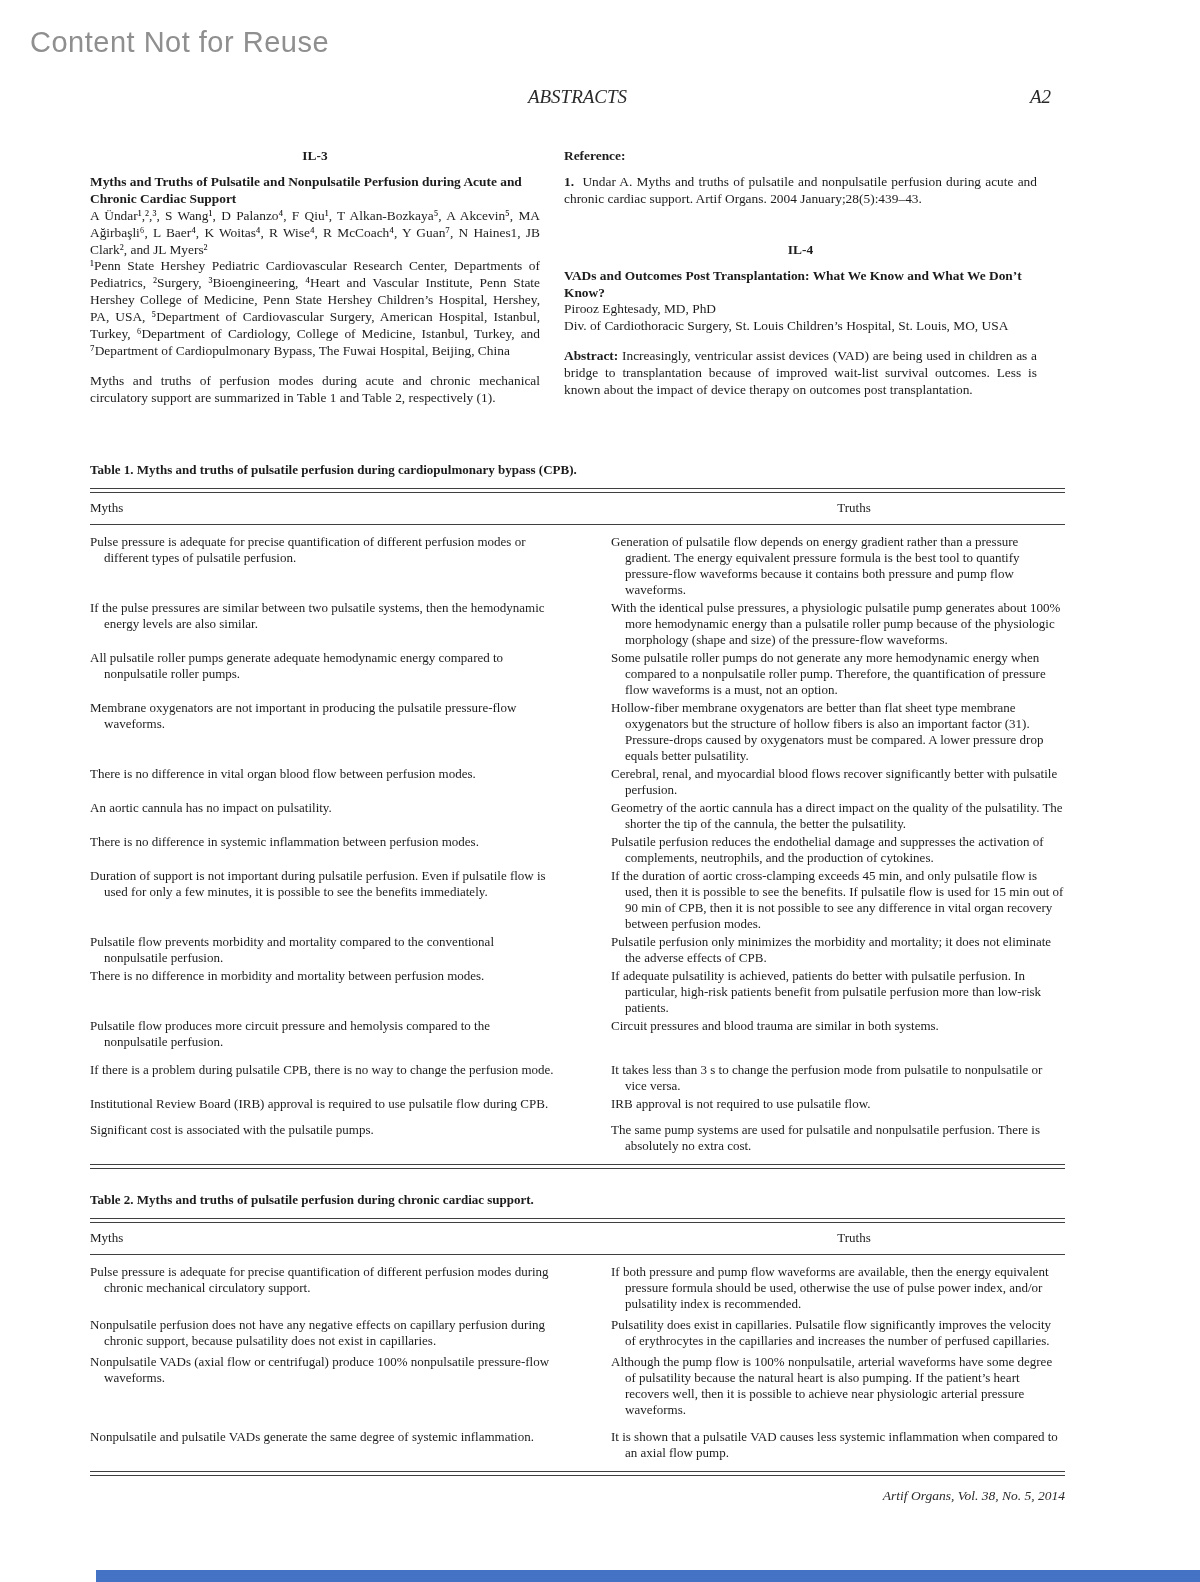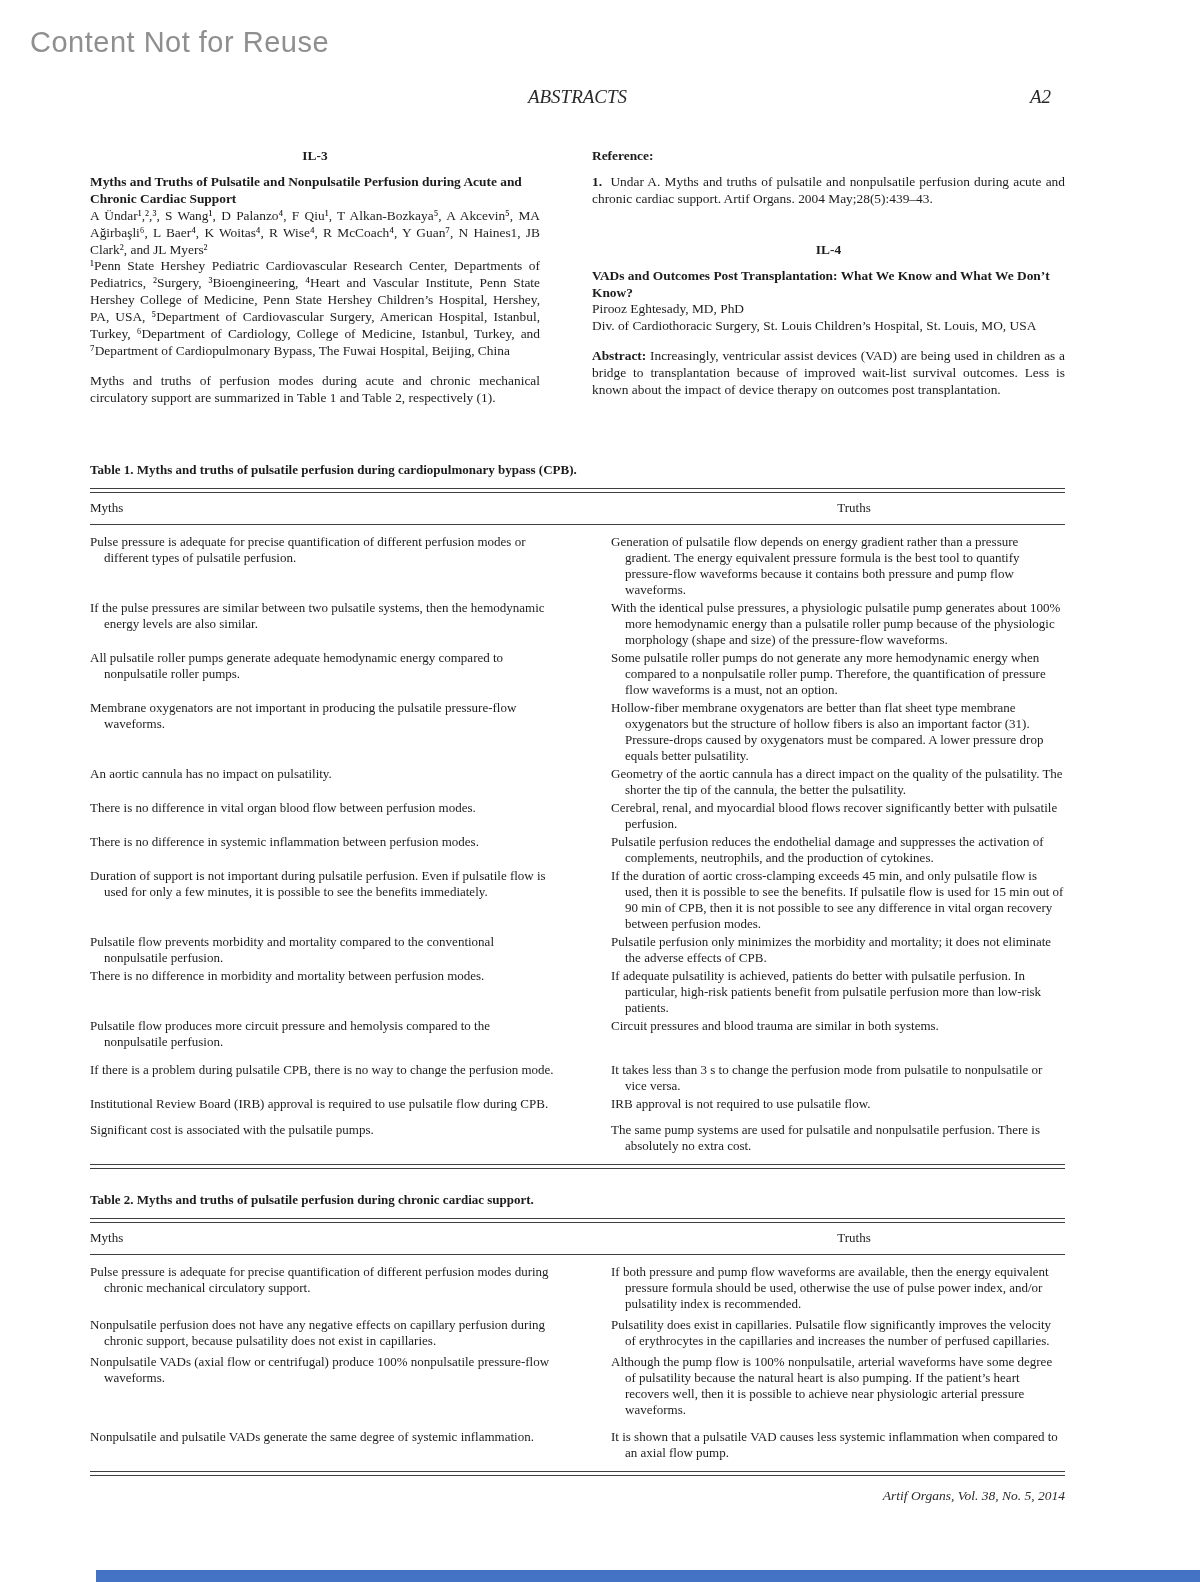--- a/index.html
+++ b/index.html
@@ -19,21 +19,21 @@
   }
   .runhead {
     position:absolute; top:86px; left:90px; width:975px;
     font-style:italic; font-size:19px; text-align:center; color:#2a2a2a;
   }
   .runhead .pagenum { position:absolute; right:14px; top:0; font-style:italic; }
 
   
   .twocol {
     position:absolute; top:148px; left:90px; width:975px;
-    display:flex; gap:52px;
+    display:flex; gap:24px;
     font-size:13.4px; line-height:16.9px;
   }
   .col-left  { width:450px; }
   .col-right { width:473px; }
   .session-id { text-align:center; font-weight:bold; margin:0 0 9px 0; }
   .ab-title   { font-weight:bold; margin:0; }
   .plain      { margin:0; text-align:justify; }
   .spaced-top { margin-top:13px; }
   .ref-label  { font-weight:bold; margin:0 0 9px 0; }
 
@@ -80,21 +80,21 @@
 <div class="twocol">
   <div class="col-left">
     <p class="session-id">IL-3</p>
     <p class="ab-title">Myths and Truths of Pulsatile and Nonpulsatile Perfusion during Acute and Chronic Cardiac Support</p>
     <p class="plain">A Ündar¹,²,³, S Wang¹, D Palanzo⁴, F Qiu¹, T Alkan-Bozkaya⁵, A Akcevin⁵, MA Ağirbaşli⁶, L Baer⁴, K Woitas⁴, R Wise⁴, R McCoach⁴, Y Guan⁷, N Haines1, JB Clark², and JL Myers²</p>
     <p class="plain">¹Penn State Hershey Pediatric Cardiovascular Research Center, Departments of Pediatrics, ²Surgery, ³Bioengineering, ⁴Heart and Vascular Institute, Penn State Hershey College of Medicine, Penn State Hershey Children’s Hospital, Hershey, PA, USA, ⁵Department of Cardiovascular Surgery, American Hospital, Istanbul, Turkey, ⁶Department of Cardiology, College of Medicine, Istanbul, Turkey, and ⁷Department of Cardiopulmonary Bypass, The Fuwai Hospital, Beijing, China</p>
     <p class="plain spaced-top">Myths and truths of perfusion modes during acute and chronic mechanical circulatory support are summarized in Table 1 and Table 2, respectively (1).</p>
   </div>
   <div class="col-right">
     <p class="ref-label">Reference:</p>
-    <p class="plain"><b>1.</b>&nbsp; <span>Undar A. Myths and truths of pulsatile and nonpulsatile perfusion during acute and chronic cardiac support. Artif Organs. 2004 May;28(5):439–43.</span></p>
+    <p class="plain"><b>1.</b>&nbsp; <span>Undar A. Myths and truths of pulsatile and nonpulsatile perfusion during acute and chronic cardiac support. Artif Organs. 2004 January;28(5):439–43.</span></p>
     <p class="session-id spaced-top" style="margin-top:34px;">IL-4</p>
     <p class="ab-title">VADs and Outcomes Post Transplantation: What We Know and What We Don’t Know?</p>
     <p class="plain">Pirooz Eghtesady, MD, PhD</p>
     <p class="plain">Div. of Cardiothoracic Surgery, St. Louis Children’s Hospital, St. Louis, MO, USA</p>
     <p class="plain spaced-top"><b>Abstract:</b> <span>Increasingly, ventricular assist devices (VAD) are being used in children as a bridge to transplantation because of improved wait-list survival outcomes. Less is known about the impact of device therapy on outcomes post transplantation.</span></p>
   </div>
 </div>
 
 <div class="table-sec" id="table1">
   <p class="caption">Table 1. Myths and truths of pulsatile perfusion during cardiopulmonary bypass (CPB).</p>
@@ -115,26 +115,26 @@
       </div>
       <div class="trow">
         <p class="cell myth">All pulsatile roller pumps generate adequate hemodynamic energy compared to nonpulsatile roller pumps.</p>
         <p class="cell truth">Some pulsatile roller pumps do not generate any more hemodynamic energy when compared to a nonpulsatile roller pump. Therefore, the quantification of pressure flow waveforms is a must, not an option.</p>
       </div>
       <div class="trow">
         <p class="cell myth">Membrane oxygenators are not important in producing the pulsatile pressure-flow waveforms.</p>
         <p class="cell truth">Hollow-fiber membrane oxygenators are better than flat sheet type membrane oxygenators but the structure of hollow fibers is also an important factor (31). Pressure-drops caused by oxygenators must be compared. A lower pressure drop equals better pulsatility.</p>
       </div>
       <div class="trow">
+        <p class="cell myth">There is no difference in vital organ blood flow between perfusion modes.</p>
+        <p class="cell truth">Cerebral, renal, and myocardial blood flows recover significantly better with pulsatile perfusion.</p>
+      </div>
+      <div class="trow">
         <p class="cell myth">An aortic cannula has no impact on pulsatility.</p>
         <p class="cell truth">Geometry of the aortic cannula has a direct impact on the quality of the pulsatility. The shorter the tip of the cannula, the better the pulsatility.</p>
-      </div>
-      <div class="trow">
-        <p class="cell myth">There is no difference in vital organ blood flow between perfusion modes.</p>
-        <p class="cell truth">Cerebral, renal, and myocardial blood flows recover significantly better with pulsatile perfusion.</p>
       </div>
       <div class="trow">
         <p class="cell myth">There is no difference in systemic inflammation between perfusion modes.</p>
         <p class="cell truth">Pulsatile perfusion reduces the endothelial damage and suppresses the activation of complements, neutrophils, and the production of cytokines.</p>
       </div>
       <div class="trow">
         <p class="cell myth">Duration of support is not important during pulsatile perfusion. Even if pulsatile flow is used for only a few minutes, it is possible to see the benefits immediately.</p>
         <p class="cell truth">If the duration of aortic cross-clamping exceeds 45 min, and only pulsatile flow is used, then it is possible to see the benefits. If pulsatile flow is used for 15 min out of 90 min of CPB, then it is not possible to see any difference in vital organ recovery between perfusion modes.</p>
       </div>
       <div class="trow">

